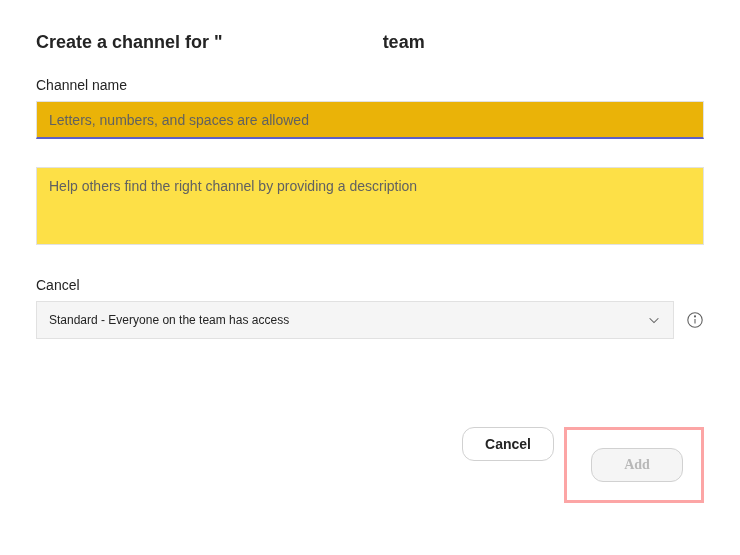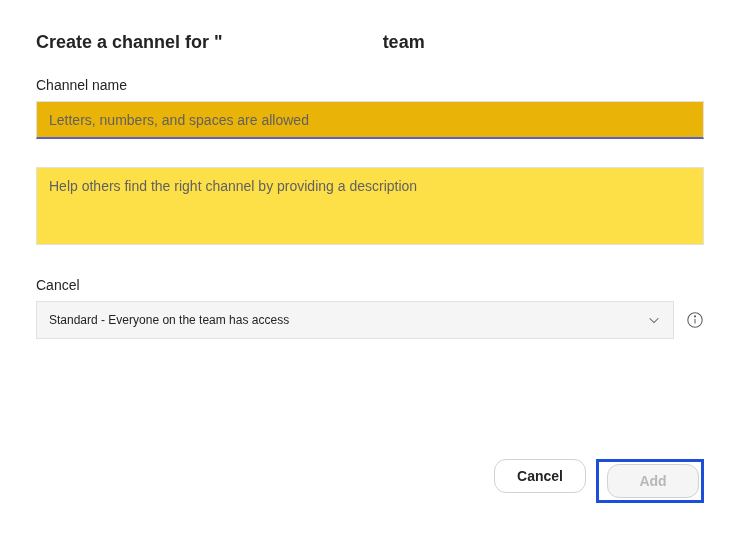--- a/index.html
+++ b/index.html
@@ -118,24 +118,25 @@
       color: #242424;
     }
     .btn-add {
       background: #f5f5f5;
       border: 1px solid #d1d1d1;
       color: #b8b8b8;
       cursor: default;
       min-width: 92px;
     }
     .highlight {
-      border: 3px solid #1d4ed8;
-      padding: 2px;
+      border: 3px solid #fca5a5;
+      padding: 18px;
       display: inline-block;
       border-radius: 0;
+      font-family: Liberation Serif, serif;
     }
   </style>
 </head>
 <body>
 
 <div class="dialog-title">
   <span>Create a channel for "</span>
   <span style="display:inline-block; width:150px;"></span>
   <span>team</span>
 </div>

